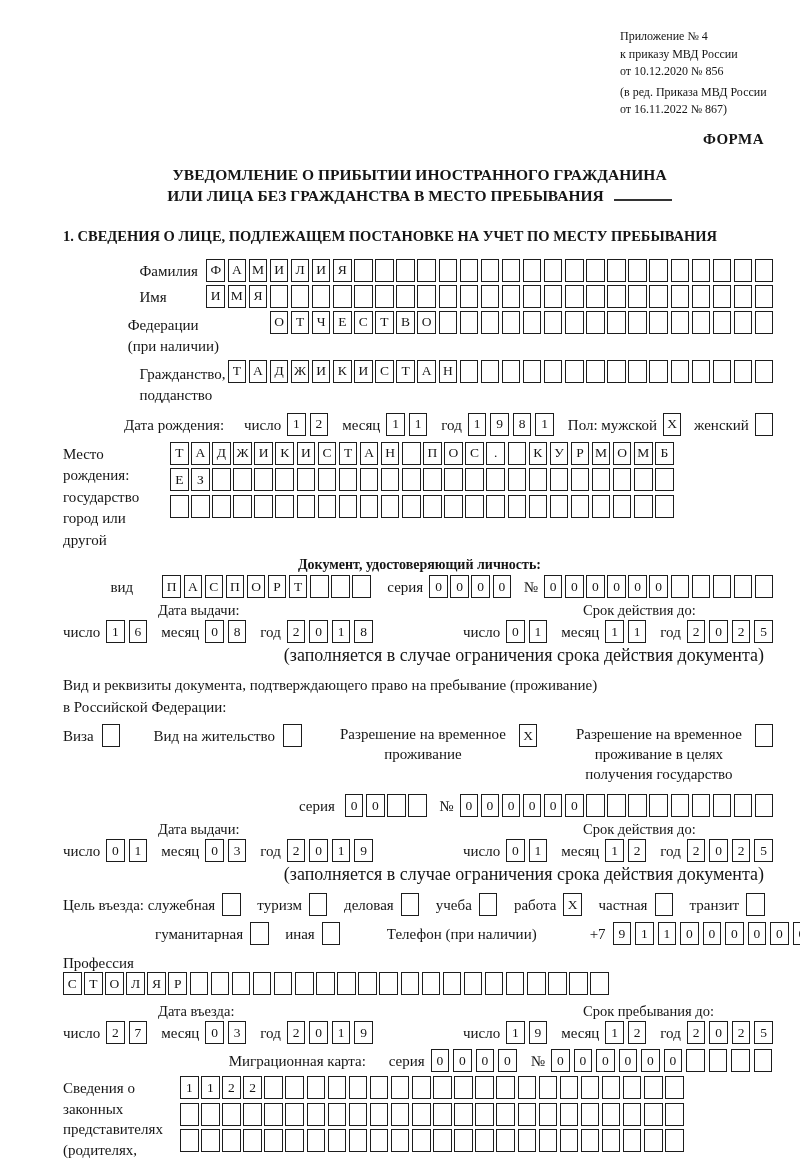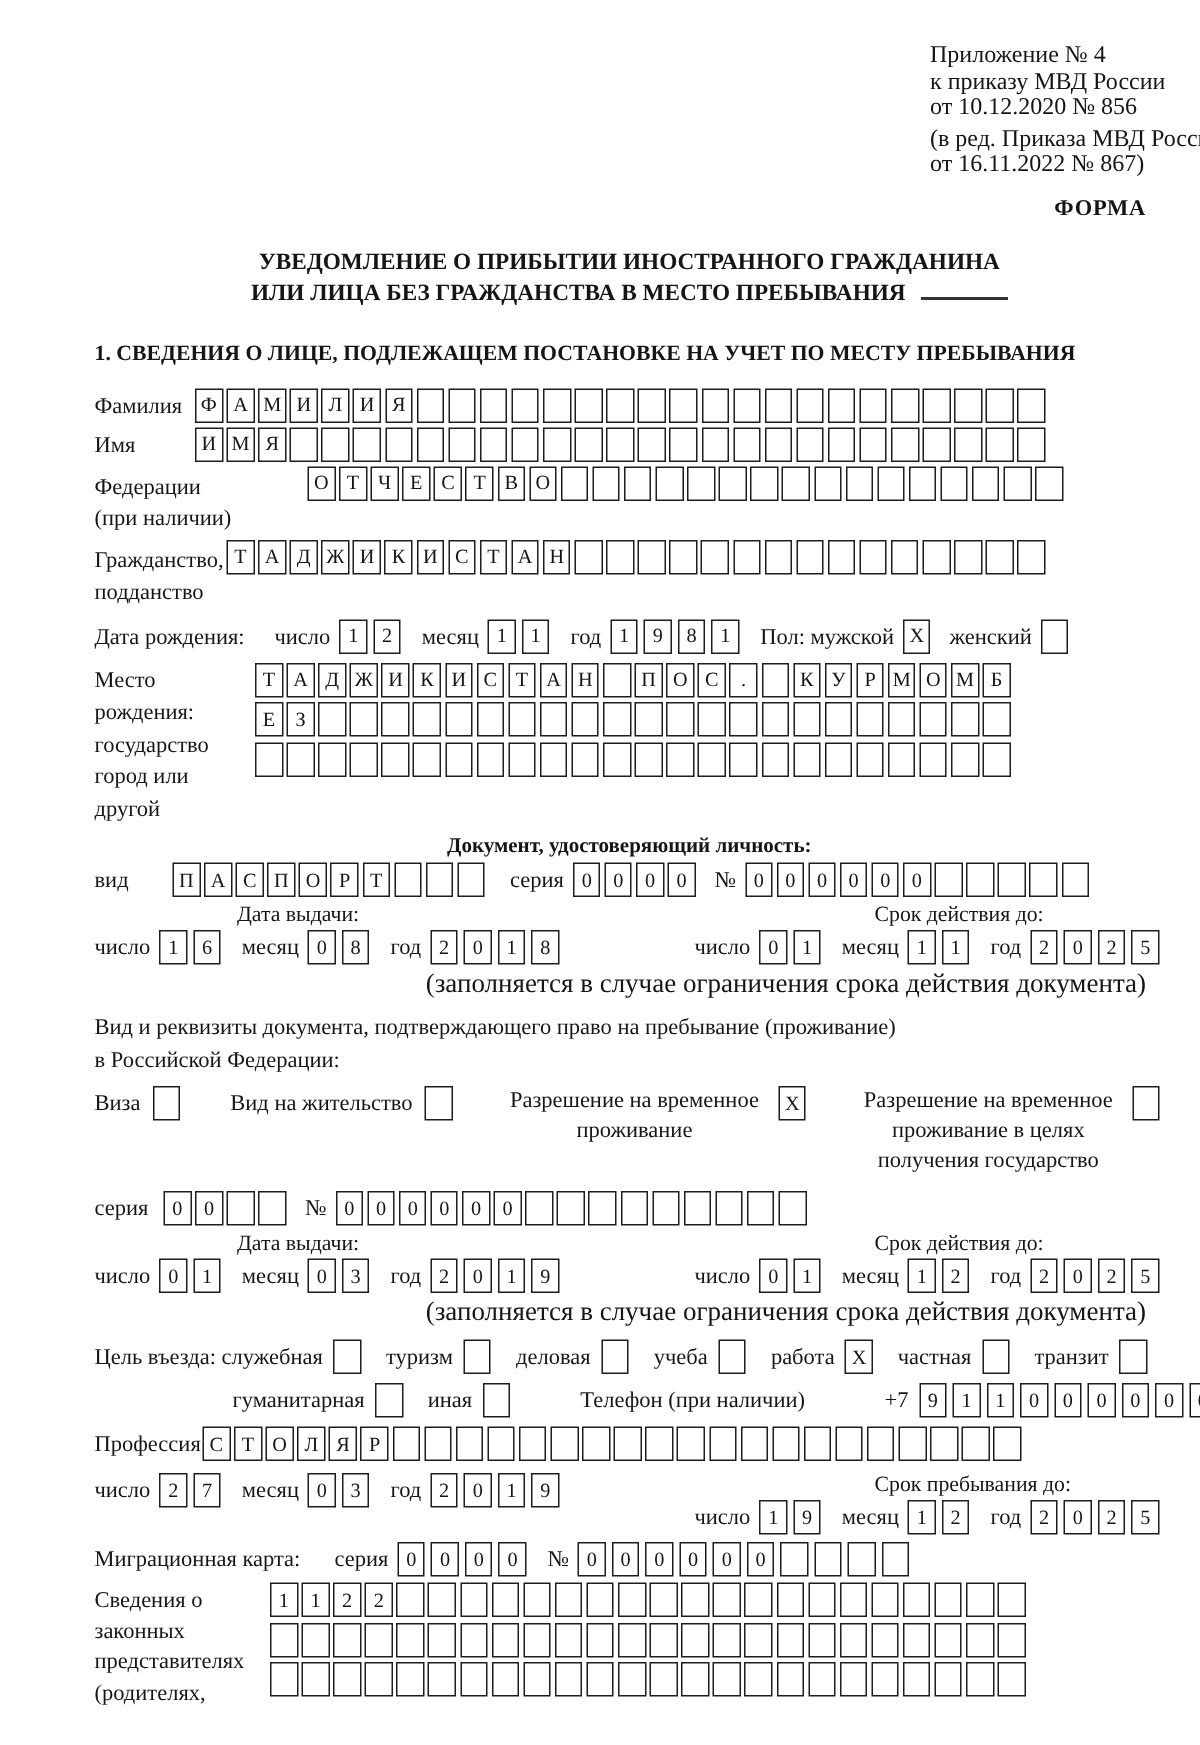--- a/index.html
+++ b/index.html
@@ -2,29 +2,29 @@
 <html><head>
 <meta charset="utf-8">
 <style>
   html,body{margin:0;padding:0;}
   body{
     width:800px;height:1163px;overflow:hidden;background:#fff;color:#151515;
     font-family:"Liberation Serif","DejaVu Serif",serif;font-size:15px;
   }
   .page{padding:28px 24px 0 63px;box-sizing:border-box;}
   
-  .annex{margin-left:557px;font-size:16px;line-height:17.5px;white-space:nowrap;}
+  .annex{margin-left:557px;font-size:12px;line-height:17.5px;white-space:nowrap;}
   .annex .rev{margin-top:3px;}
   .forma{font-weight:bold;text-align:right;padding-right:12px;margin-top:12px;font-size:15px;letter-spacing:.5px;}
   
   .title{text-align:center;font-weight:bold;font-size:15.5px;line-height:21px;margin-top:16px;}
   .uline{display:inline-block;width:58px;border-bottom:2px solid #333;margin-left:10px;}
   .sec{font-weight:bold;font-size:14.5px;margin-top:22px;white-space:nowrap;}
   
-  .row{display:flex;align-items:flex-start;margin-top:3px;}
+  .row{display:flex;align-items:flex-start;margin-top:3px;justify-content:flex-end;}
   .lbl{flex:none;white-space:nowrap;padding-top:4px;}
   .lbl2{line-height:21px;}
   .boxes{display:inline-flex;flex:none;}
   .cell{
     flex:none;display:inline-flex;align-items:center;justify-content:center;
     width:16.5px;height:21px;border:1.7px solid #1d1d1d;margin-right:2.6px;
     font-size:13.5px;background:#fff;
   }
   .g4 .cell{margin-right:4px;}
   .dl{white-space:nowrap;padding-top:4px;margin:0 6px 0 10px;}
@@ -583,21 +583,21 @@
         <span class="cell">1</span>
         <span class="cell">0</span>
         <span class="cell">0</span>
         <span class="cell">0</span>
         <span class="cell">0</span>
         <span class="cell">0</span>
         <span class="cell">0</span>
       </span>
   </div>
 
-  <div class="row" style="margin-top:6px;">
+  <div class="row" style="margin-top:6px;flex-direction:column;">
     <div class="lbl" style="width:72px;">Профессия</div>
     <div class="boxes">
         <span class="cell">С</span>
         <span class="cell">Т</span>
         <span class="cell">О</span>
         <span class="cell">Л</span>
         <span class="cell">Я</span>
         <span class="cell">Р</span>
         <span class="cell"></span>
         <span class="cell"></span>
@@ -617,20 +617,21 @@
         <span class="cell"></span>
         <span class="cell"></span>
         <span class="cell"></span>
         <span class="cell"></span>
         <span class="cell"></span>
       </div>
   </div>
 
   <div class="dates" style="margin-top:8px;">
     <div class="dcol l">
+      <div class="dtitle">Дата въезда:</div>
       <div class="dline">
         <span class="dl first">число</span>
         <span class="boxes g4">
             <span class="cell">2</span>
             <span class="cell">7</span>
           </span>
         <span class="dl">месяц</span>
         <span class="boxes g4">
             <span class="cell">0</span>
             <span class="cell">3</span>

